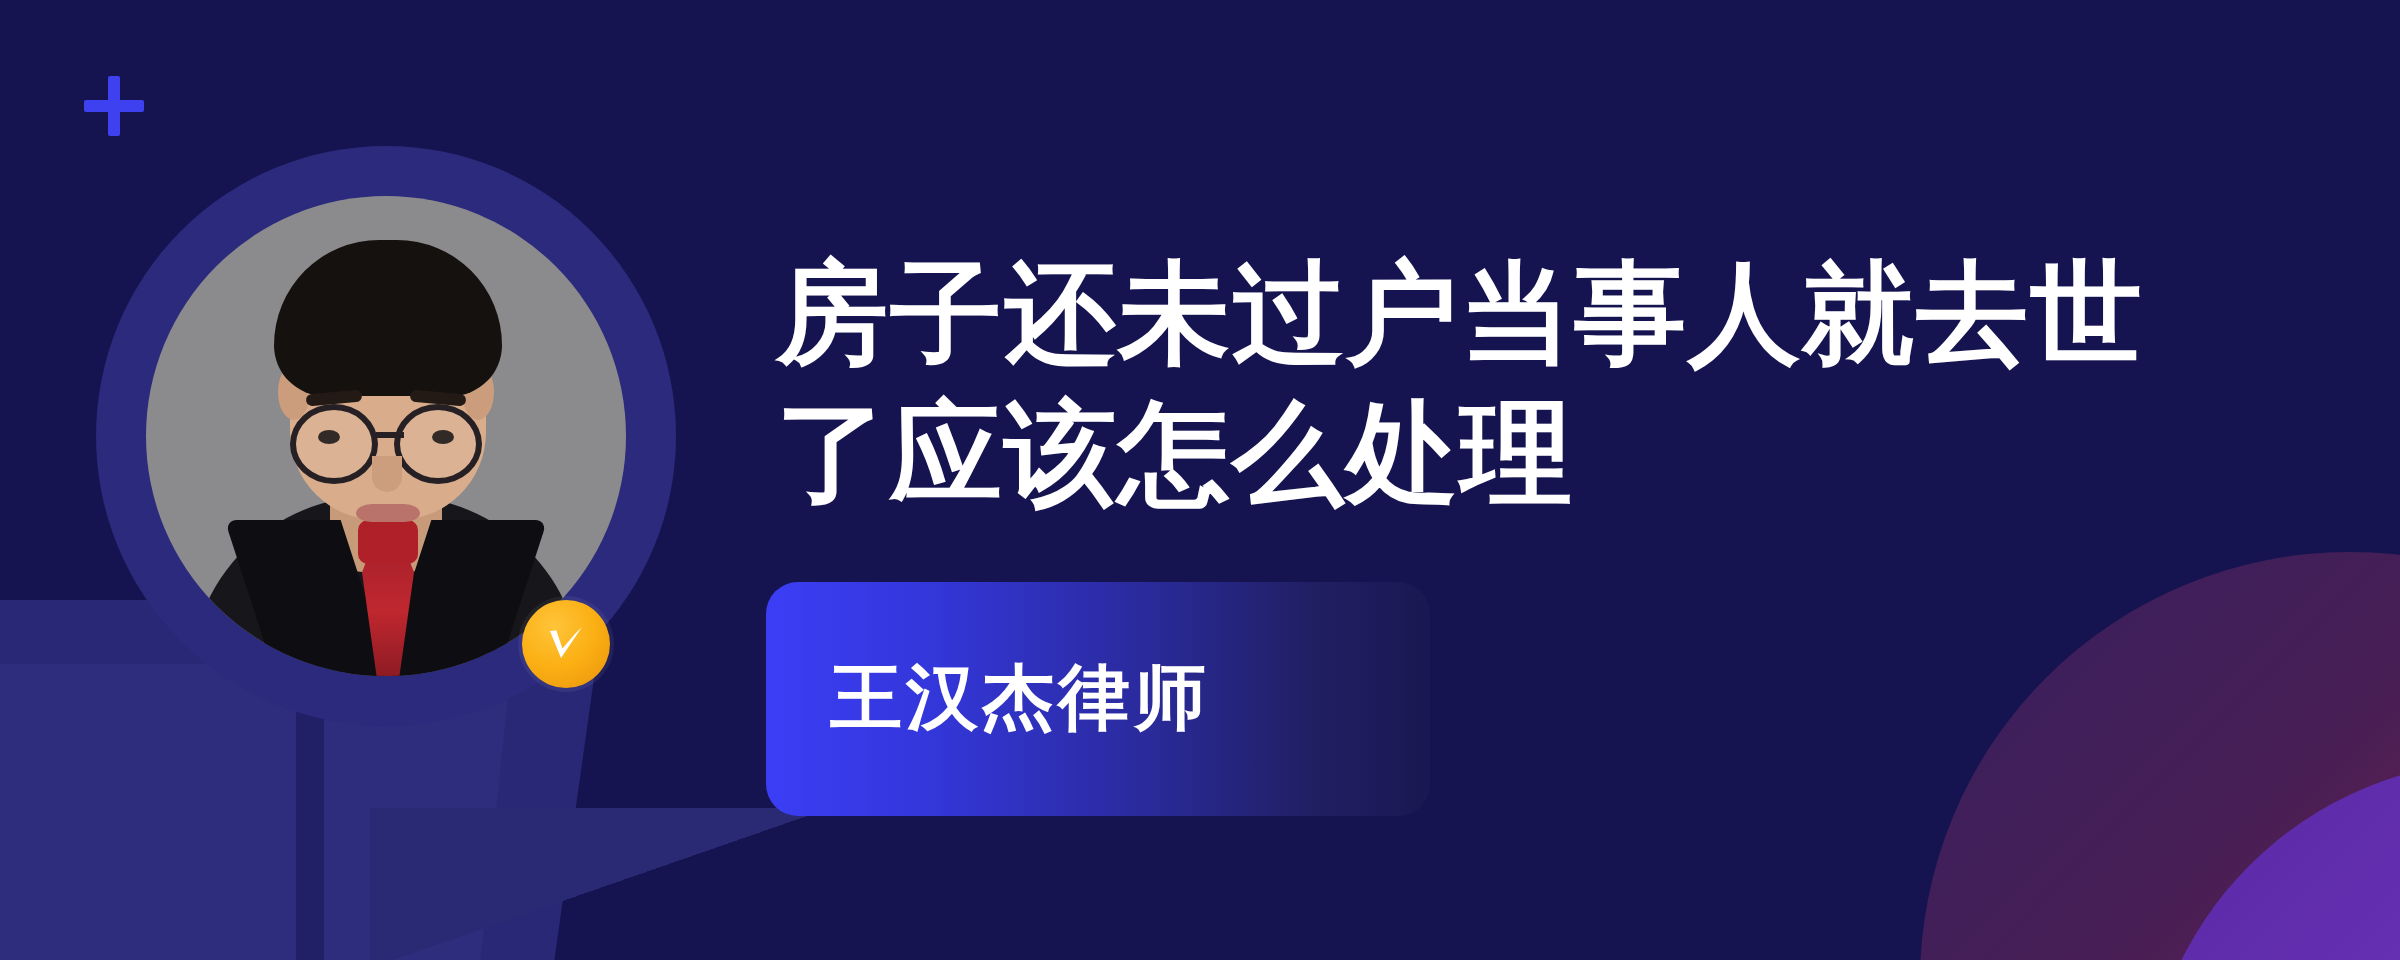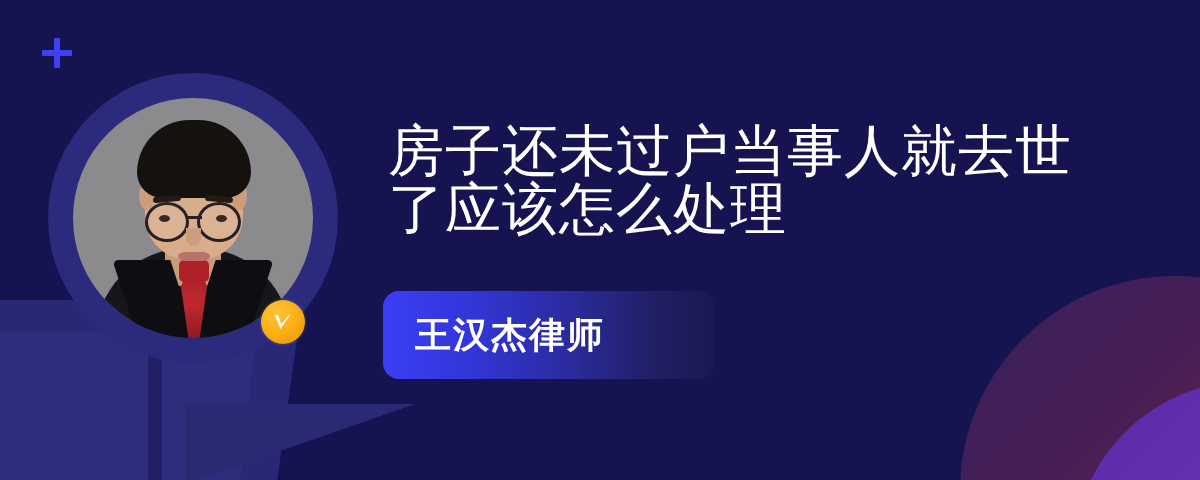--- a/index.html
+++ b/index.html
@@ -248,33 +248,33 @@
   .v-badge svg { position: absolute; left: 9px; top: 9px; }
 
   
   .title {
     position: absolute;
     left: 388px;
     top: 122px;
     width: 720px;
     color: #ffffff;
     font-size: 56px;
-    font-weight: normal;
-    line-height: 58px;
+    font-weight: bold;
+    line-height: 70px;
     letter-spacing: 1px;
     white-space: pre-line;
   }
 
   
   .name-badge {
     position: absolute;
     left: 383px;
     top: 291px;
     width: 332px;
-    height: 88px;
+    height: 117px;
     border-radius: 16px;
     background: linear-gradient(90deg, #3b3ef5 0%, #3336d8 26%, #2a2a9a 58%, #201f63 82%, #1a1852 100%);
     display: flex;
     align-items: center;
   }
   .name-badge-label {
     color: #ffffff;
     font-size: 36px;
     font-weight: bold;
     letter-spacing: 2px;

